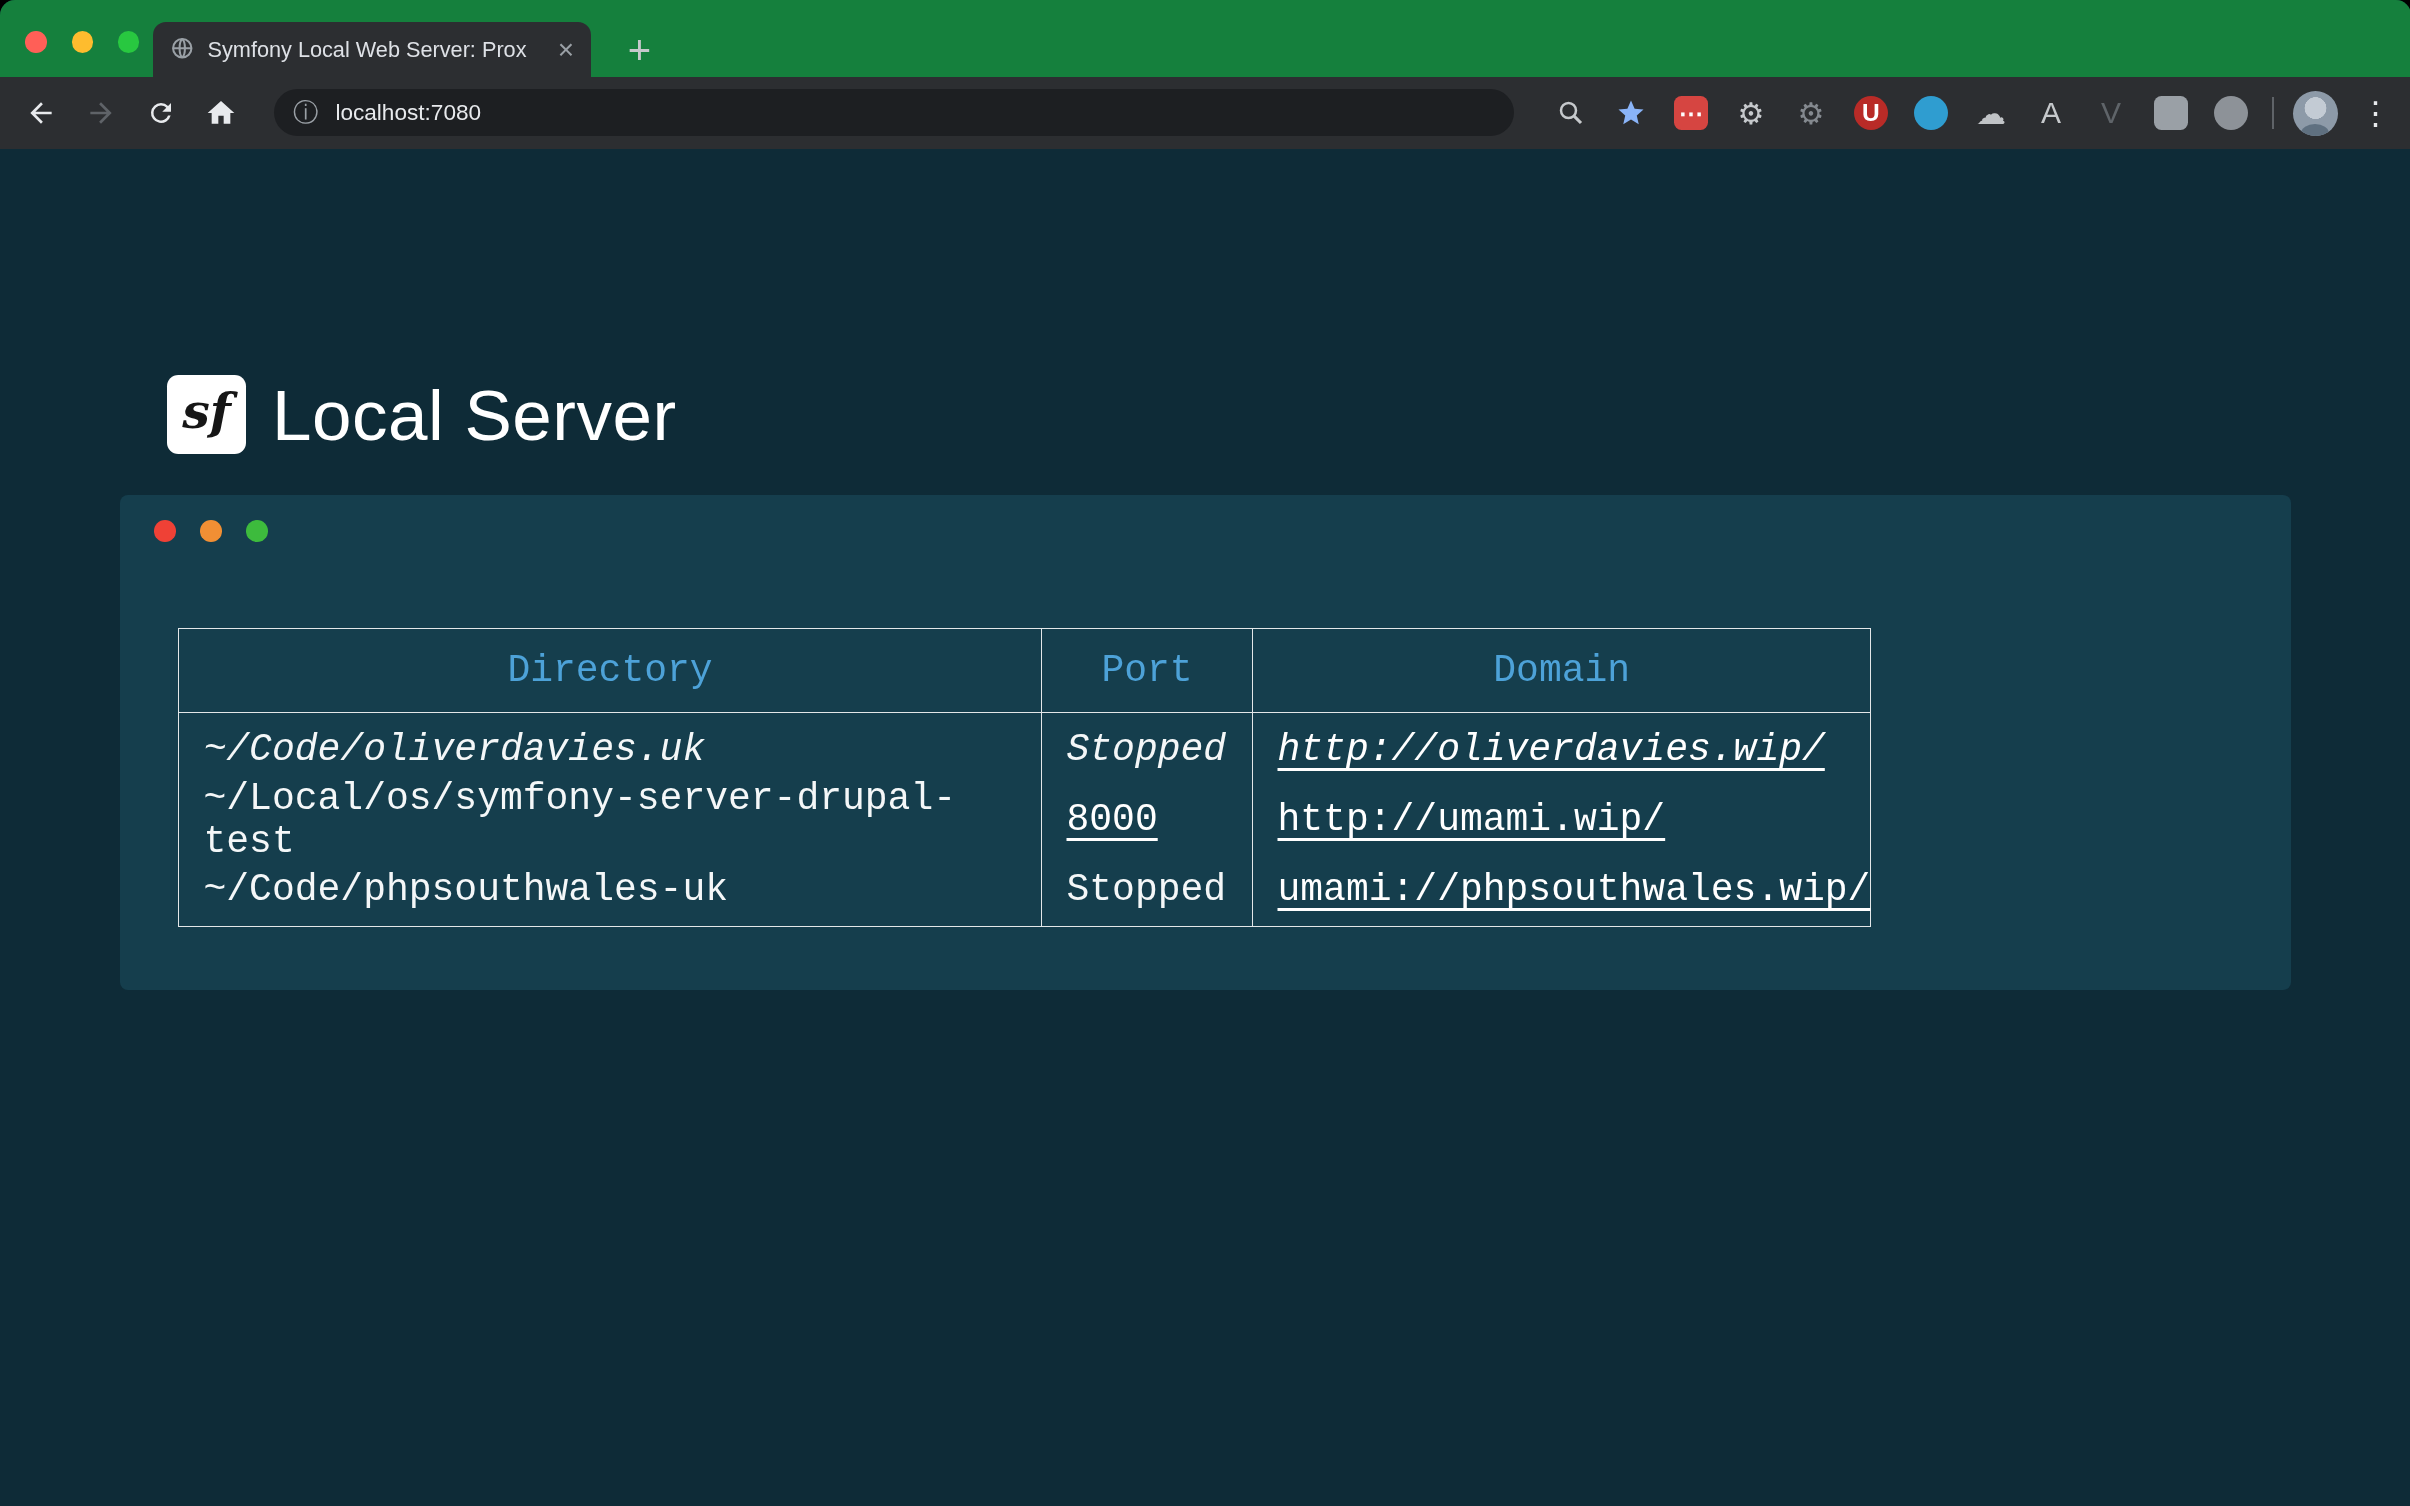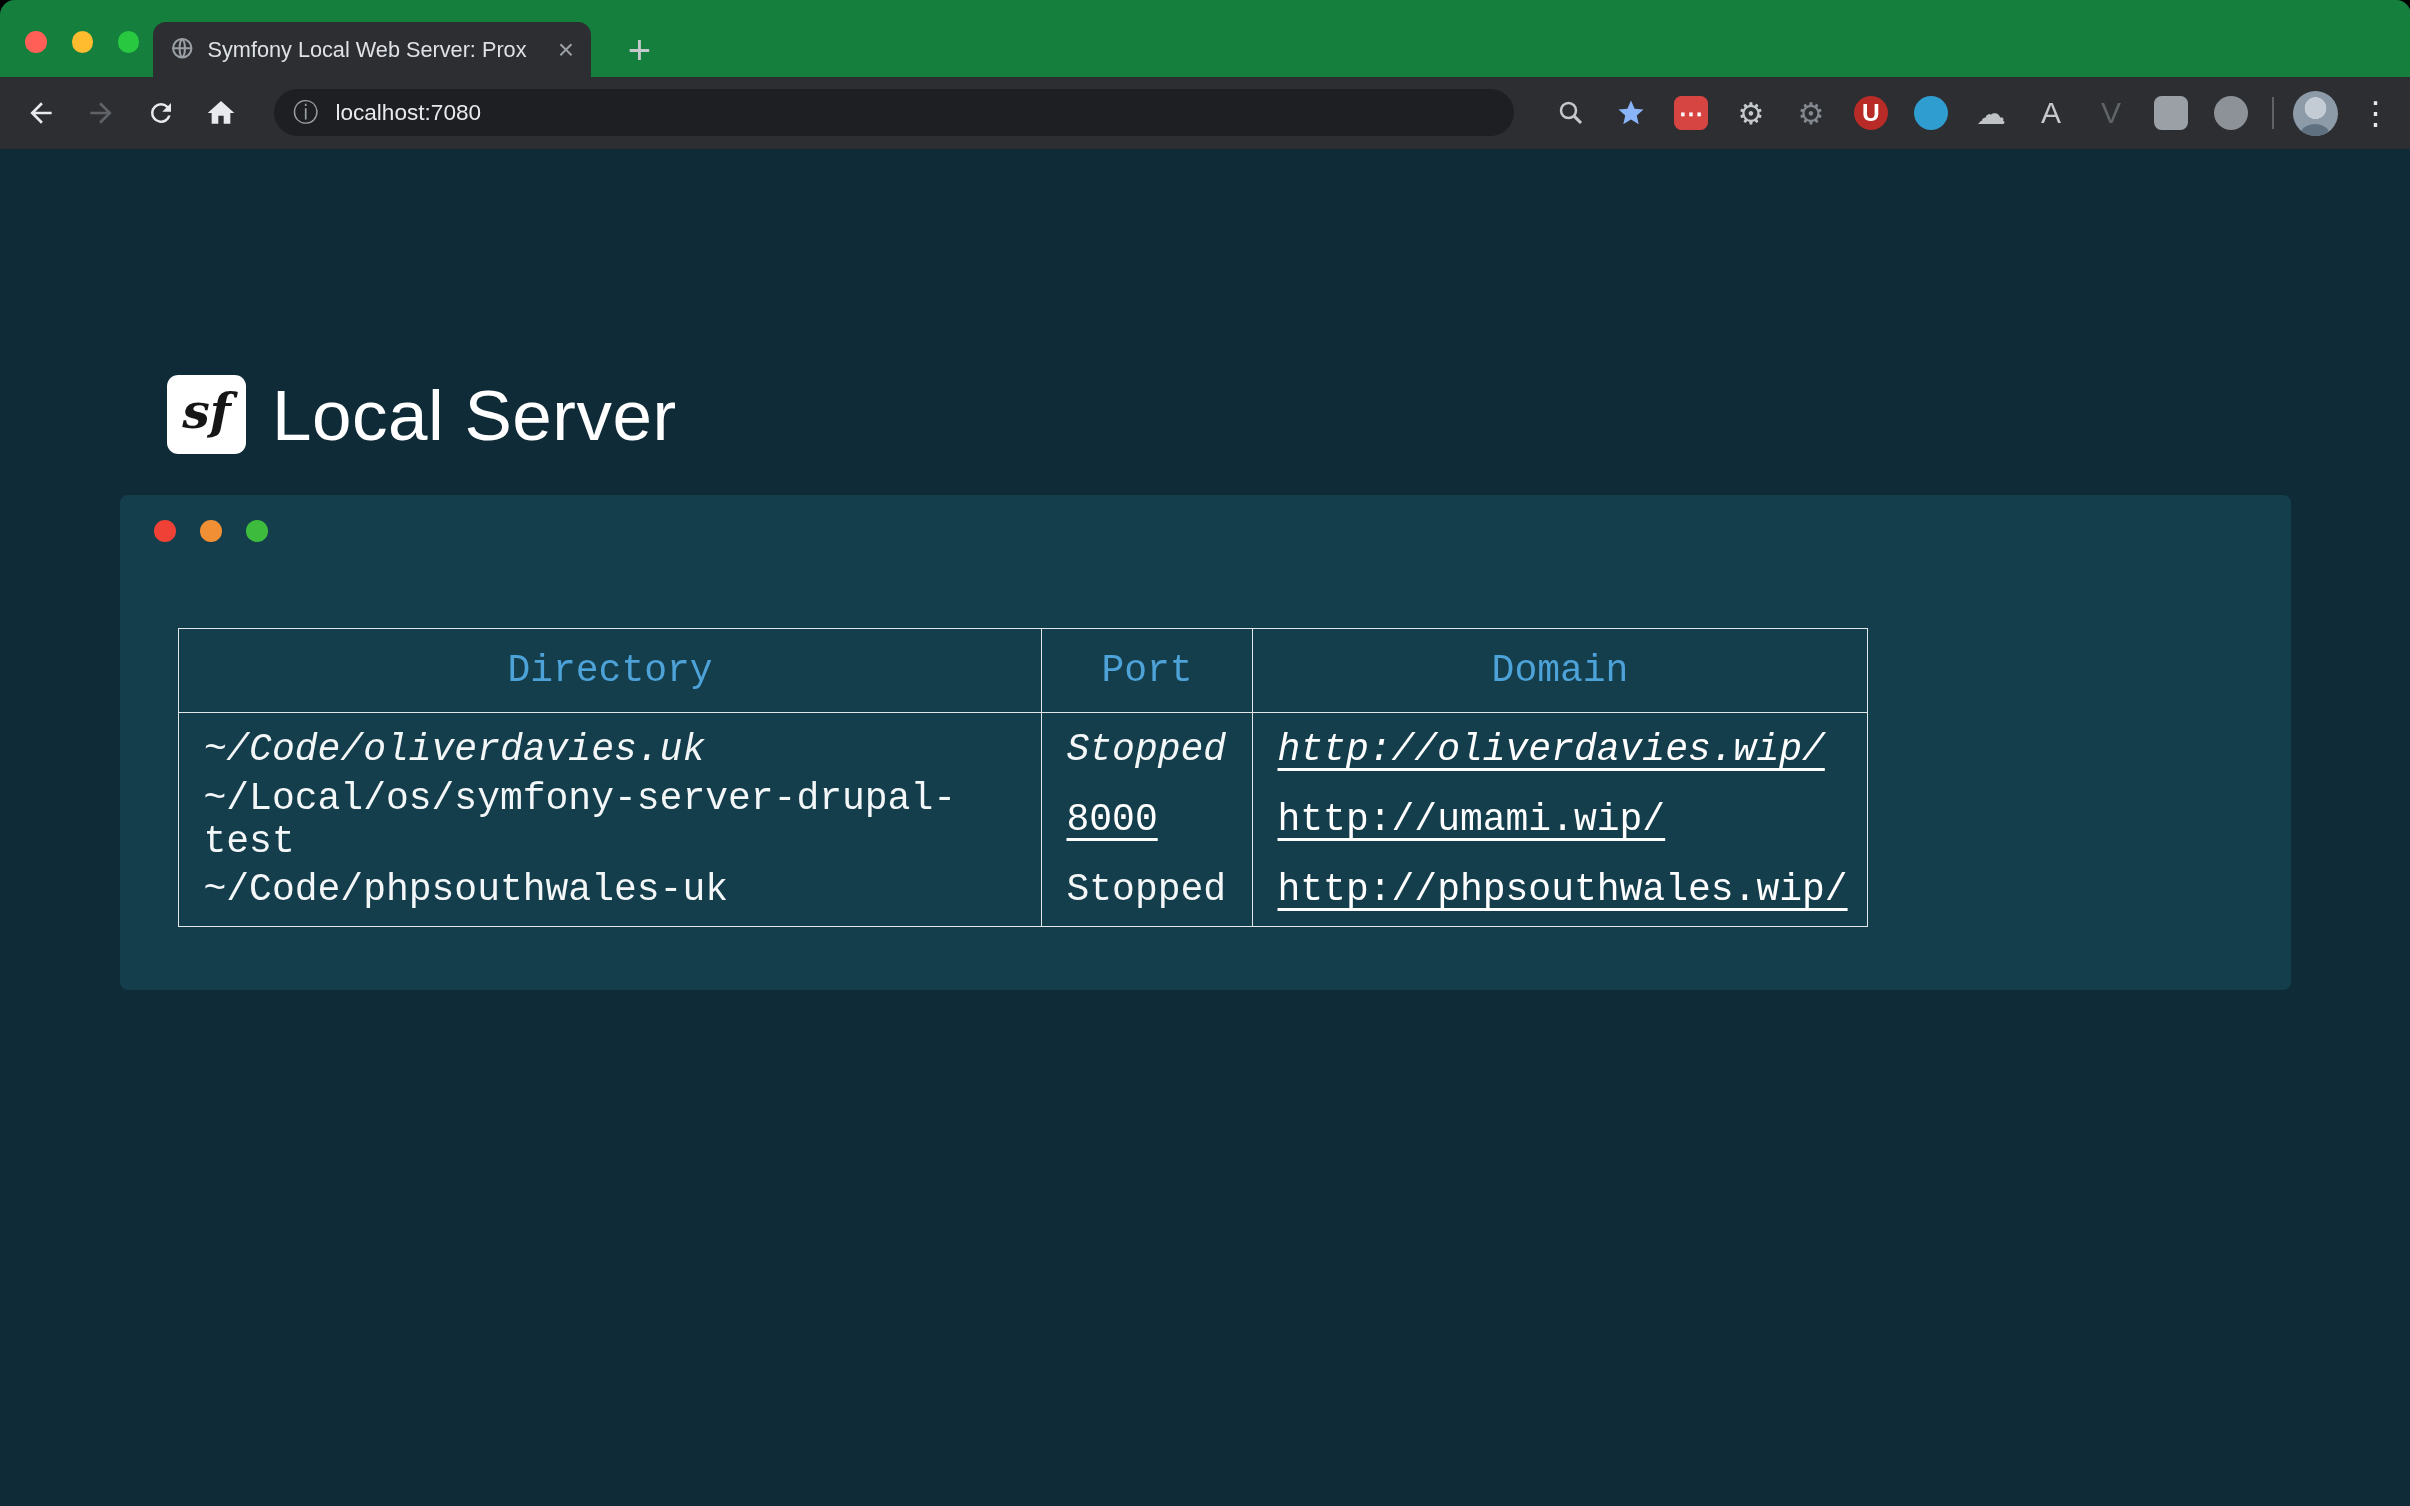--- a/index.html
+++ b/index.html
@@ -221,20 +221,20 @@
             <td><a class="wip-link">http://oliverdavies.wip/</a></td>
           </tr>
           <tr>
             <td>~/Local/os/symfony-server-drupal-test</td>
             <td><a class="wip-link">8000</a></td>
             <td><a class="wip-link">http://umami.wip/</a></td>
           </tr>
           <tr>
             <td>~/Code/phpsouthwales-uk</td>
             <td class="stopped">Stopped</td>
-            <td><a class="wip-link">http://phpsouthwales.wip/</a></td>
+            <td><a class="wip-link">umami://phpsouthwales.wip/</a></td>
           </tr>
         </tbody>
       </table>
     </div>
   </div>
 </div>
 
 
 </body></html>

